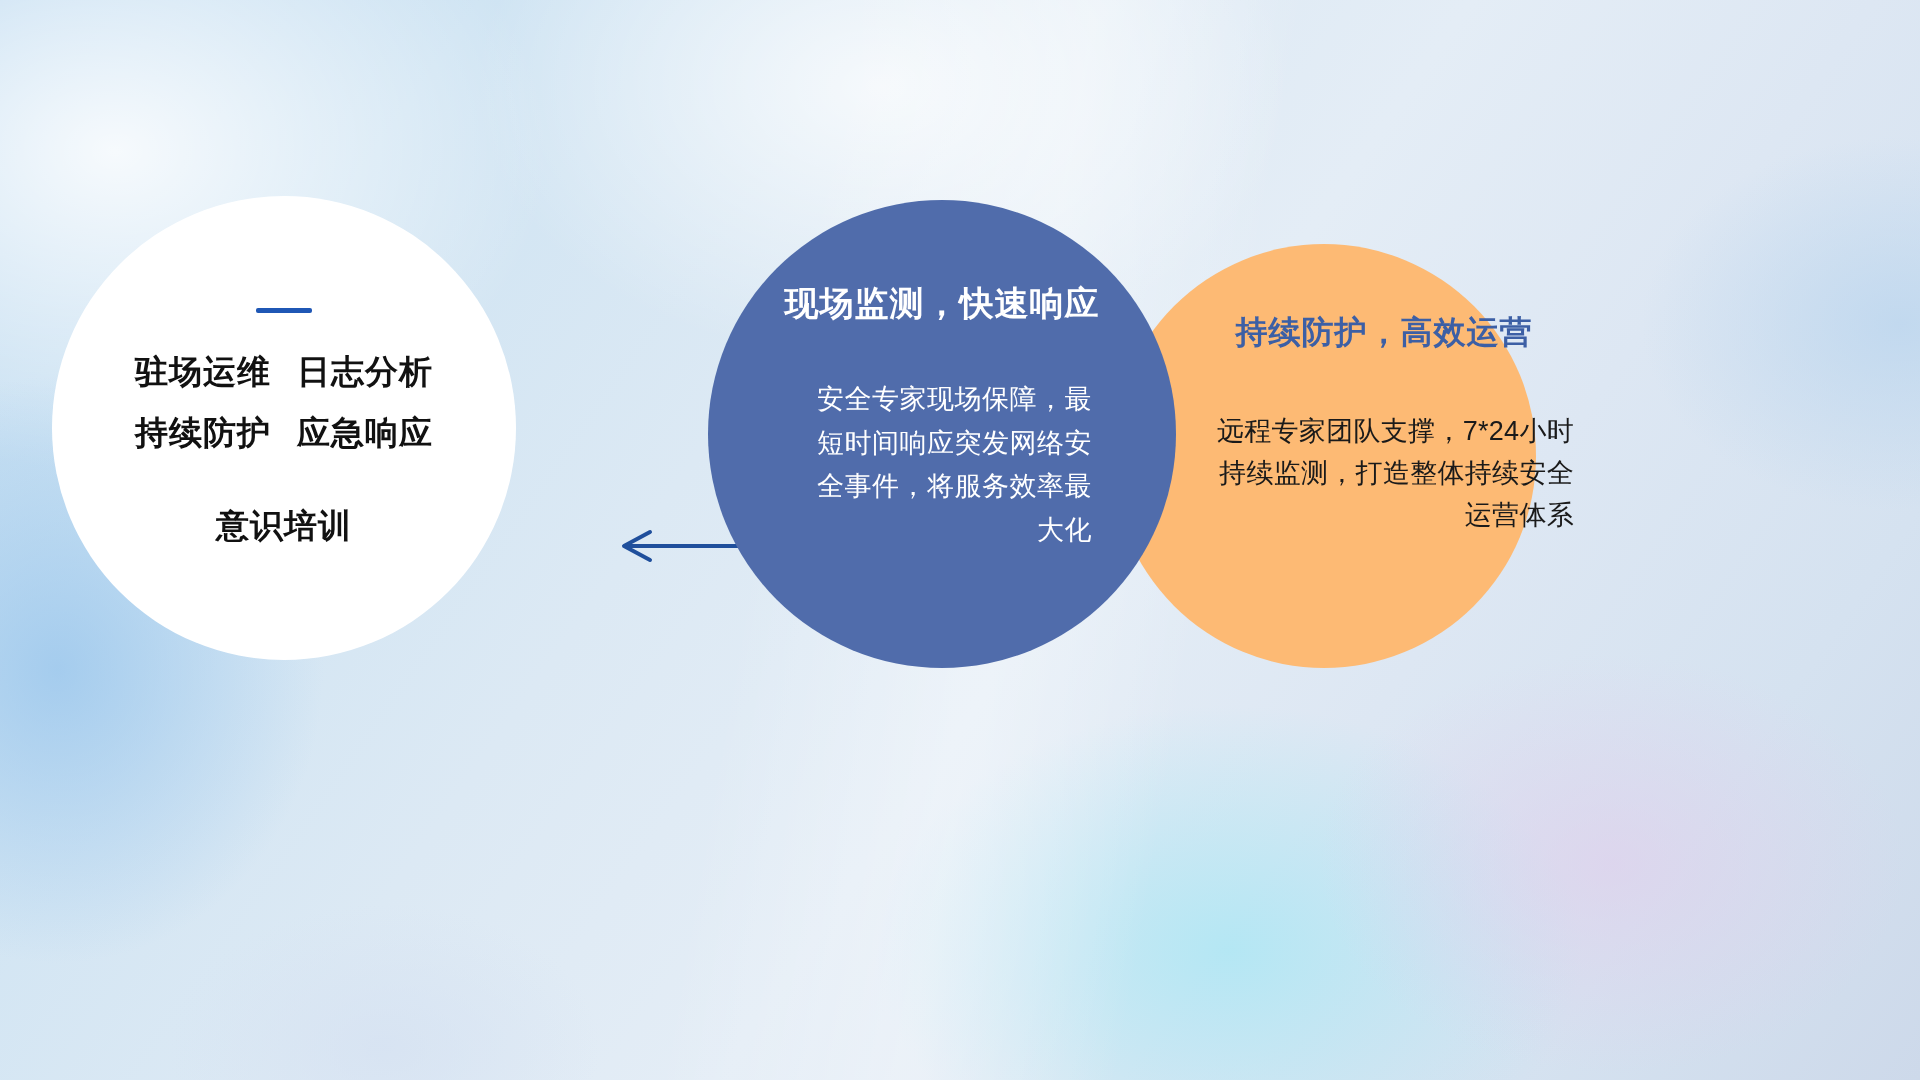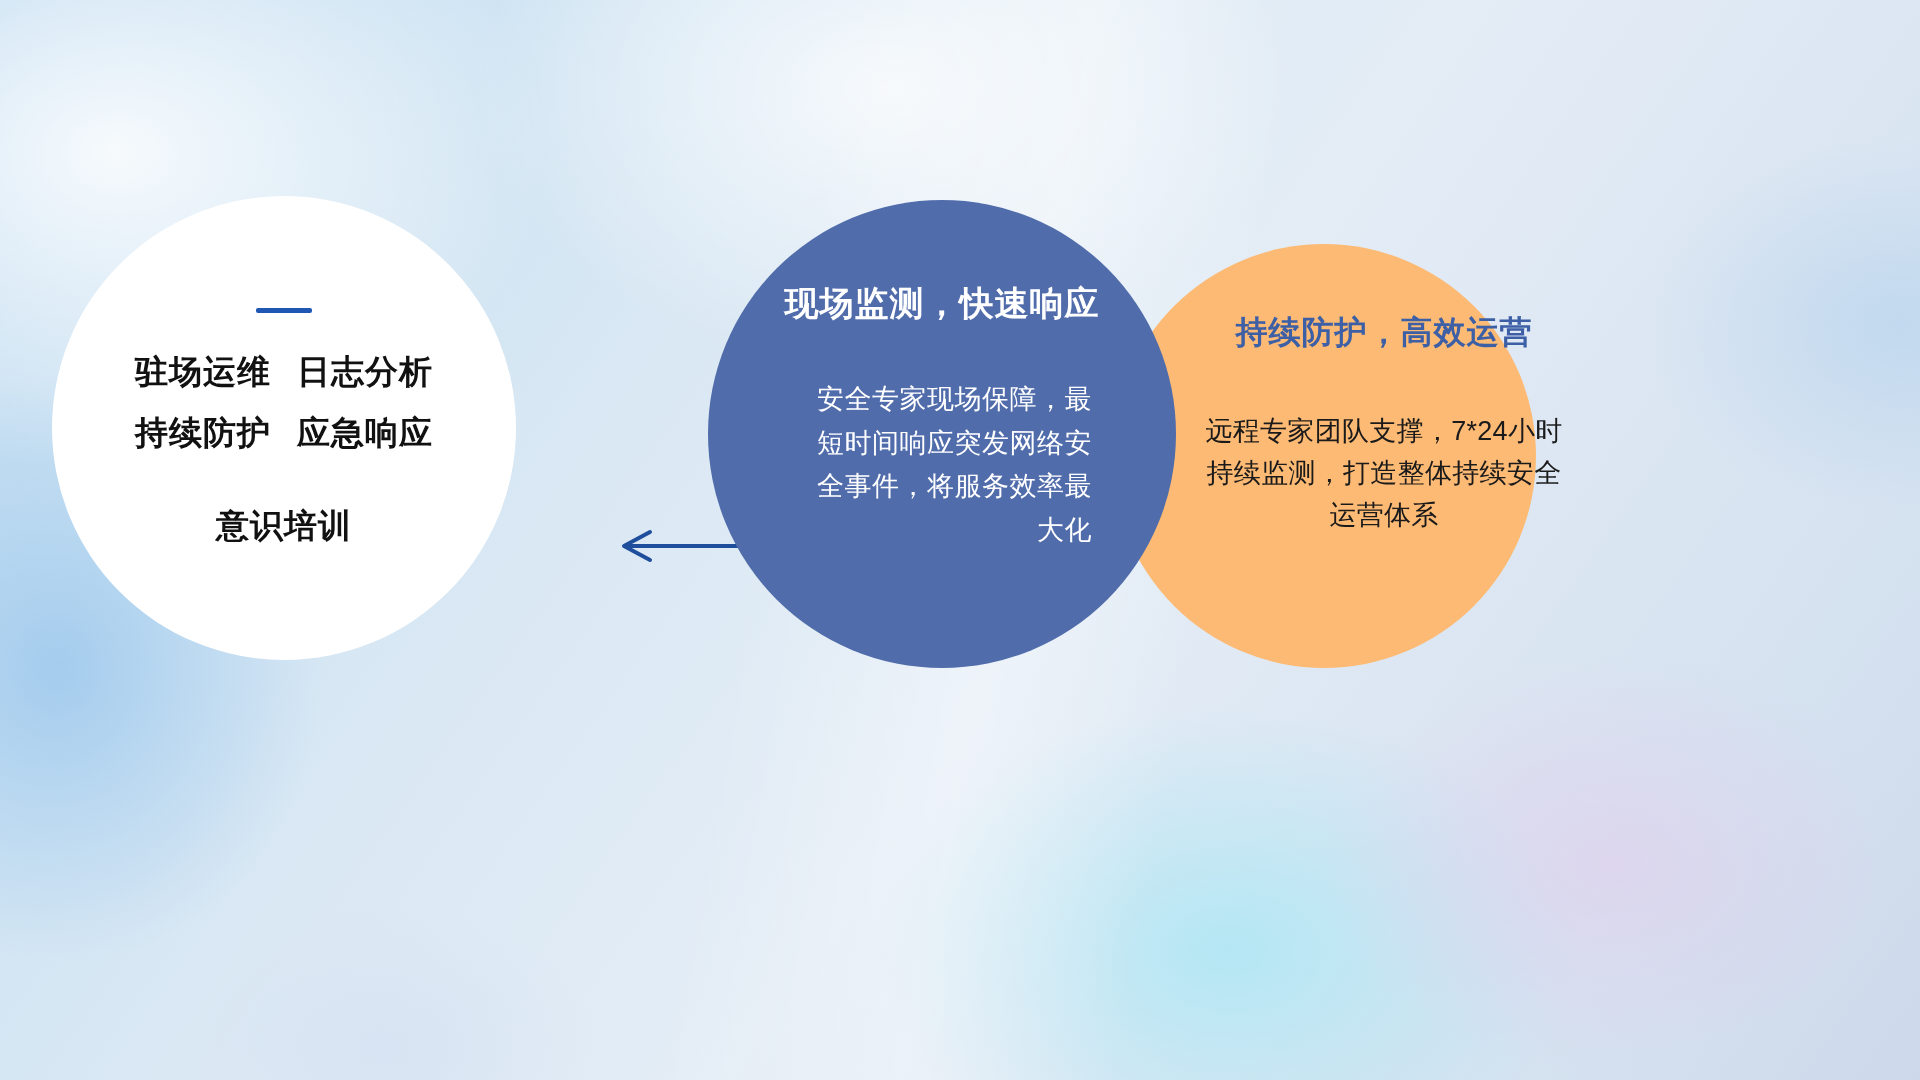--- a/index.html
+++ b/index.html
@@ -155,21 +155,21 @@
     letter-spacing: 1px;
     white-space: nowrap;
     line-height: 1.0;
     margin-left: 120px;
   }
   #circle-right .body {
     margin-top: 62px;
     font-size: 27px;
     color: #1a1a1a;
     line-height: 1.56;
-    text-align: center;
+    text-align: right;
     width: 380px;
     margin-left: 120px;
     letter-spacing: 0.3px;
   }
 </style>
 </head>
 <body>
 
 <div id="slide">
 

